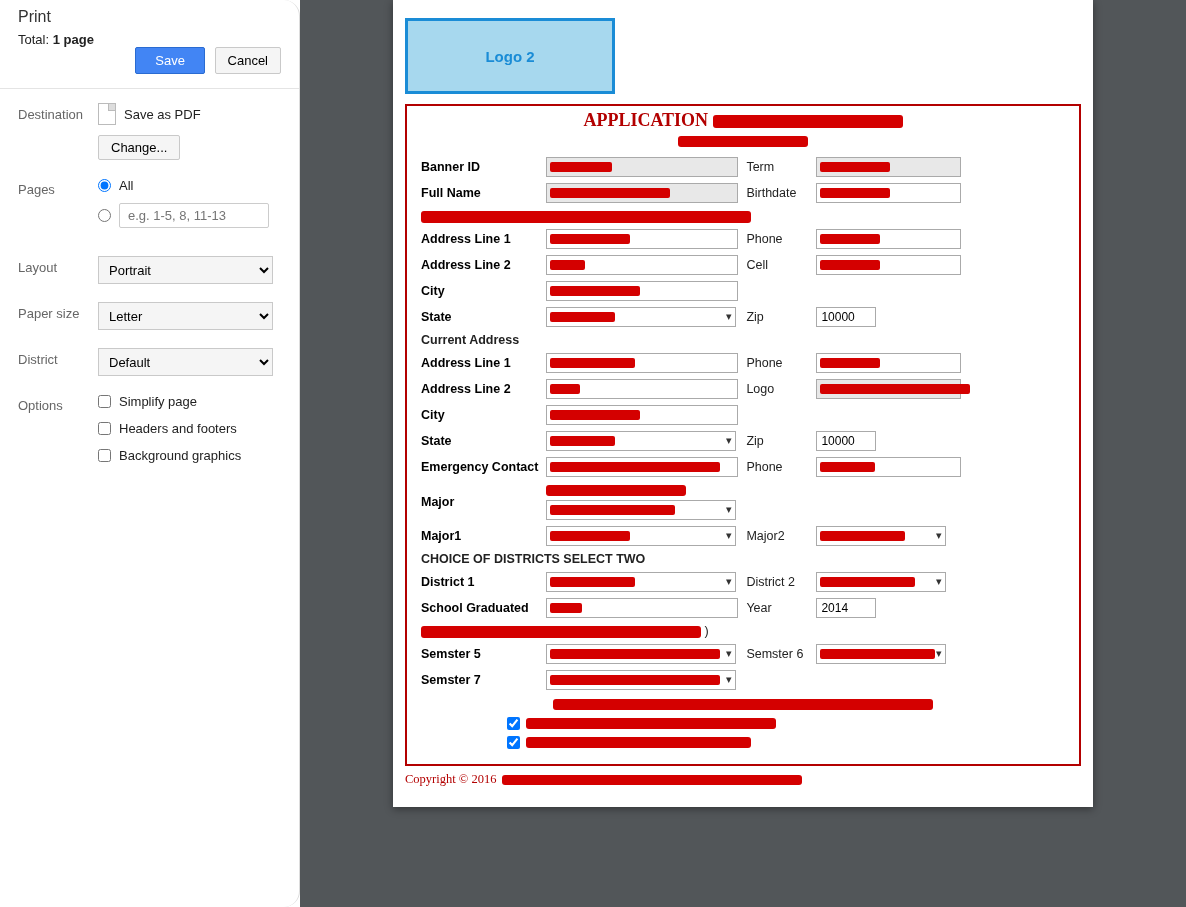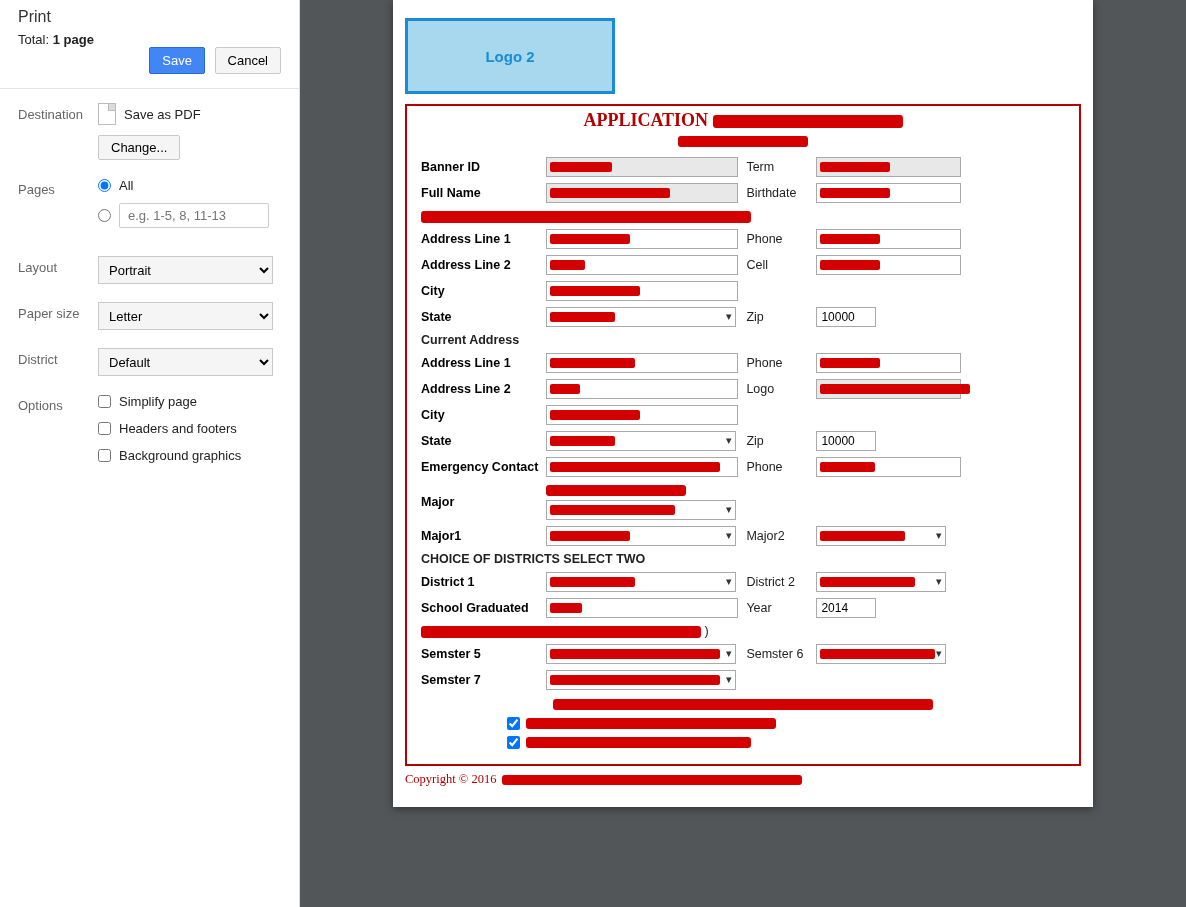--- a/index.html
+++ b/index.html
@@ -1,24 +1,24 @@
 <!DOCTYPE html>
 <html><head>
 <meta charset="utf-8">
 <style>
   * { box-sizing: border-box; margin: 0; padding: 0; }
   body { font-family: "Segoe UI", Arial, sans-serif; font-size: 13px; color: #222; background:#fff; width:1186px; height:907px; overflow:hidden; }
   .app { display:flex; height:907px; }
   
-  .sidebar { width:300px; background:#fff; border-right:1px solid #dcdcdc; padding:8px 18px 0 18px; position:relative; }
+  .sidebar { width:300px; background:#fff; border-right:1px solid #dcdcdc; padding:8px 18px 0 18px; position:relative;border-radius:16px; }
   .sb-title { font-size:16px; color:#333; margin-bottom:6px; }
   .sb-total { font-size:13px; color:#222; }
   .sb-total b { font-weight:600; }
   .sb-btnrow { text-align:right; margin-bottom:14px; }
-  .btn-save { background:#4285f4; color:#fff; border:1px solid #2a6bd1; padding:5px 12px; border-radius:2px; font-size:13px; cursor:pointer; }
+  .btn-save { background:#4285f4; color:#fff; border:1px solid #2a6bd1; padding:5px 19px; border-radius:2px; font-size:13px; cursor:pointer; }
   .btn-cancel { background:#f5f5f5; border:1px solid #c9c9c9; padding:5px 12px; border-radius:2px; font-size:13px; cursor:pointer; margin-left:6px; }
   .sb-hr { border:none; border-top:1px solid #e4e4e4; margin:0 -18px 14px -18px; }
   .sb-row { display:flex; align-items:flex-start; margin-bottom:18px; }
   .sb-label { width:80px; color:#666; font-size:13px; padding-top:4px; }
   .sb-ctrl { flex:1; }
   .pdficon { display:inline-block; width:18px; height:22px; border:1px solid #bbb; background:#fff; position:relative; vertical-align:middle; margin-right:8px; }
   .pdficon::after { content:''; position:absolute; top:0; right:0; width:6px; height:6px; background:#ddd; border-left:1px solid #bbb; border-bottom:1px solid #bbb; }
   .saveaspdf { display:flex; align-items:center; margin-bottom:10px; }
   .btn-change { background:#f5f5f5; border:1px solid #c9c9c9; padding:4px 12px; border-radius:2px; font-size:13px; cursor:pointer; }
   .radio-row { display:flex; align-items:center; margin-bottom:10px; }

